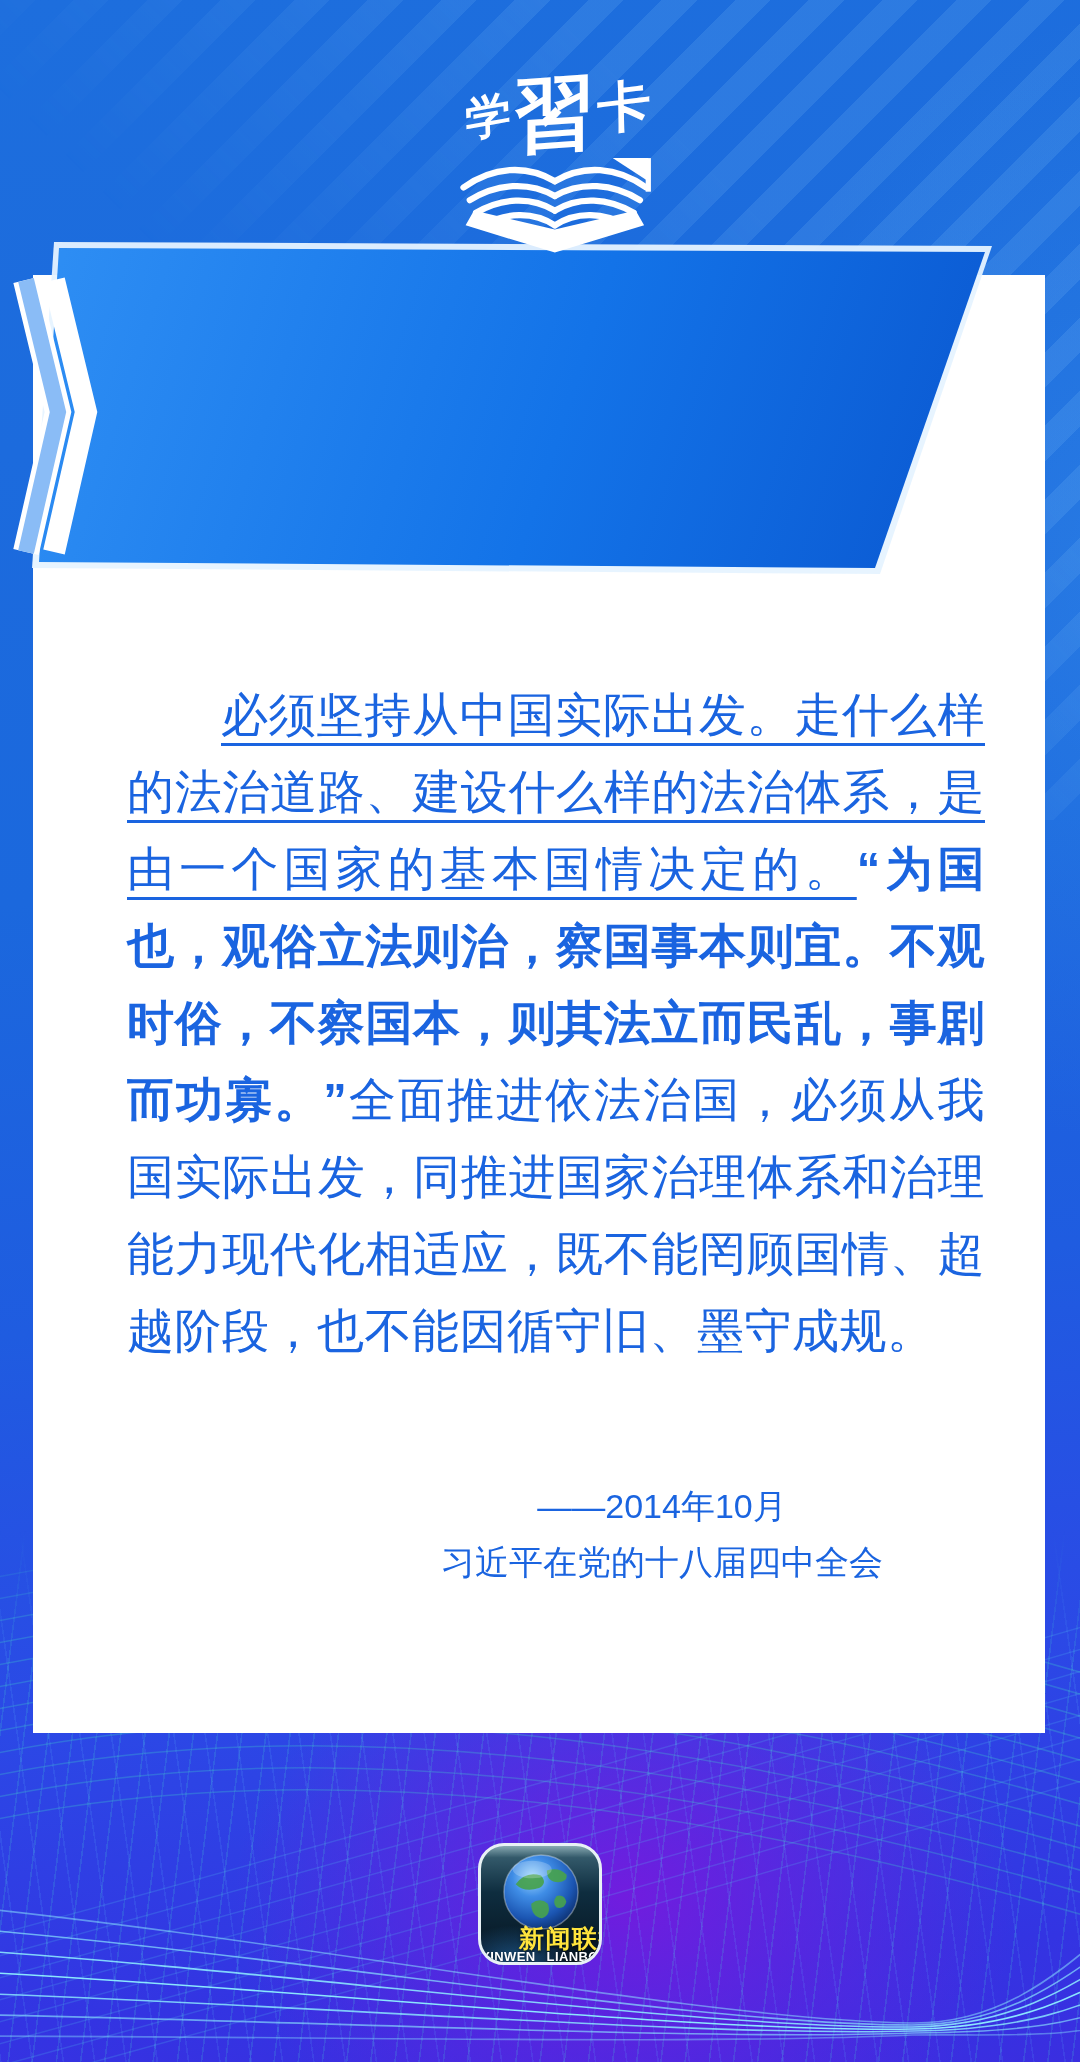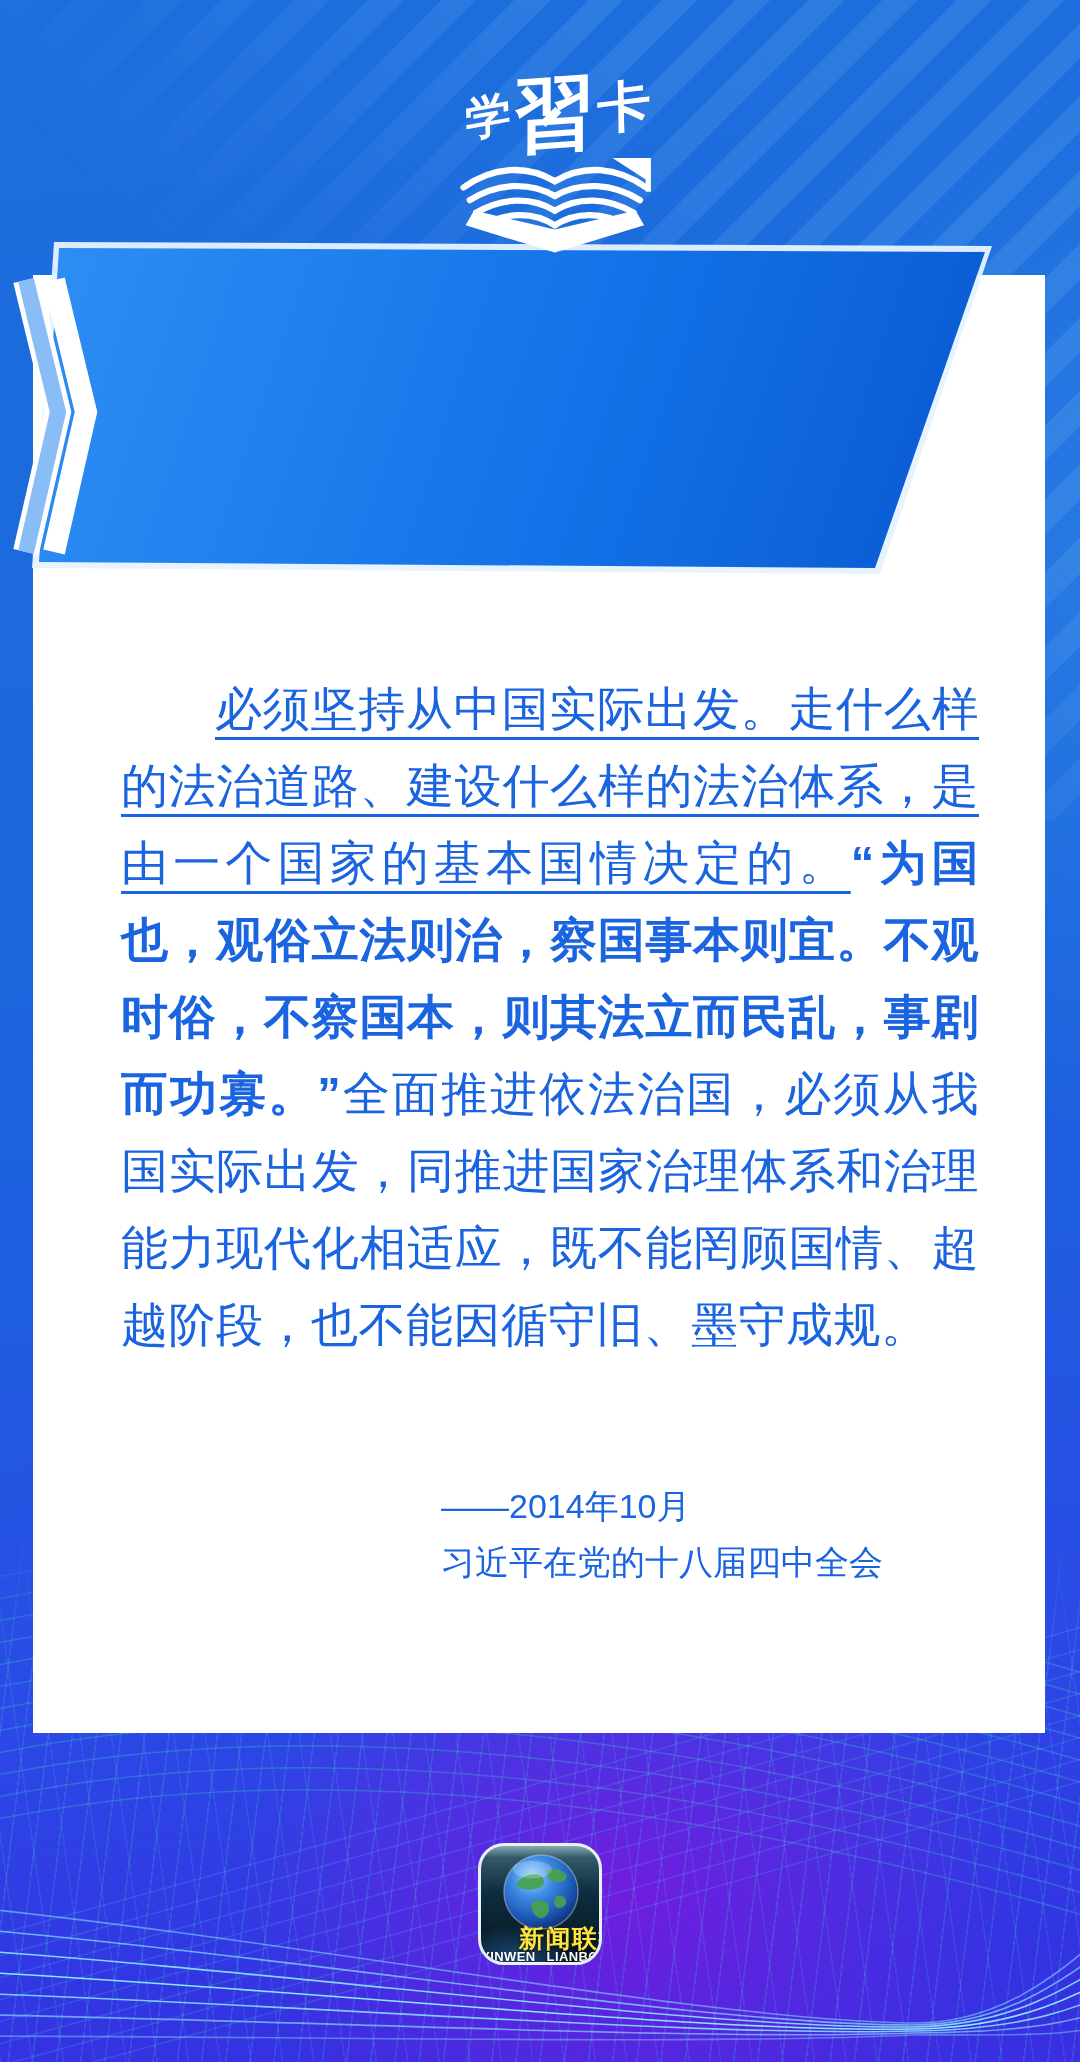--- a/index.html
+++ b/index.html
@@ -35,31 +35,31 @@
   
   .logo-top{position:absolute; left:418px; top:58px; width:280px; z-index:5; text-align:center;}
   .logo-chars{display:flex; align-items:flex-end; justify-content:center; color:#fff; font-weight:900; height:112px;}
   .logo-chars .c1{font-size:46px; transform:rotate(-10deg) skewX(-8deg); margin-bottom:22px;}
   .logo-chars .c2{font-size:82px; transform:rotate(-4deg) skewX(-4deg); margin:0 2px;}
   .logo-chars .c3{font-size:54px; transform:rotate(-7deg) skewX(-6deg); margin-bottom:26px;}
   .book{display:block; margin:-14px auto 0;}
   
   .card{position:absolute; left:33px; top:275px; width:1012px; height:1458px; background:#ffffff; z-index:2;}
   .card-body{
-    position:absolute; left:80px; top:387px; width:858px; margin:8px;
+    position:absolute; left:80px; top:387px; width:858px; margin:14px;
     font-size:47px; line-height:77px; letter-spacing:.5px;
     color:#1a64e0; text-align:justify; text-justify:inter-ideograph;
     text-indent:2em;
   }
   .card-body .u{
     text-decoration:underline; text-decoration-thickness:3px; text-underline-offset:12px;
   }
   .card-body .b{font-weight:800;}
   .attr{
-    position:absolute; right:162px; top:1203px; text-align:left;
+    position:absolute; right:162px; top:1203px; text-align:center;
     color:#1a64e0; font-size:34px; line-height:56px;
   }
   
   .banner-wrap{position:absolute; left:26px; top:238px; width:972px; height:340px; z-index:3;}
   .banner-outline{
     position:absolute; inset:0; background:#e6f3ff; opacity:.95;
     clip-path:polygon(28px 4px, 966px 8px, 854px 336px, 6px 330px);
   }
   .banner-fill{
     position:absolute; inset:0;

